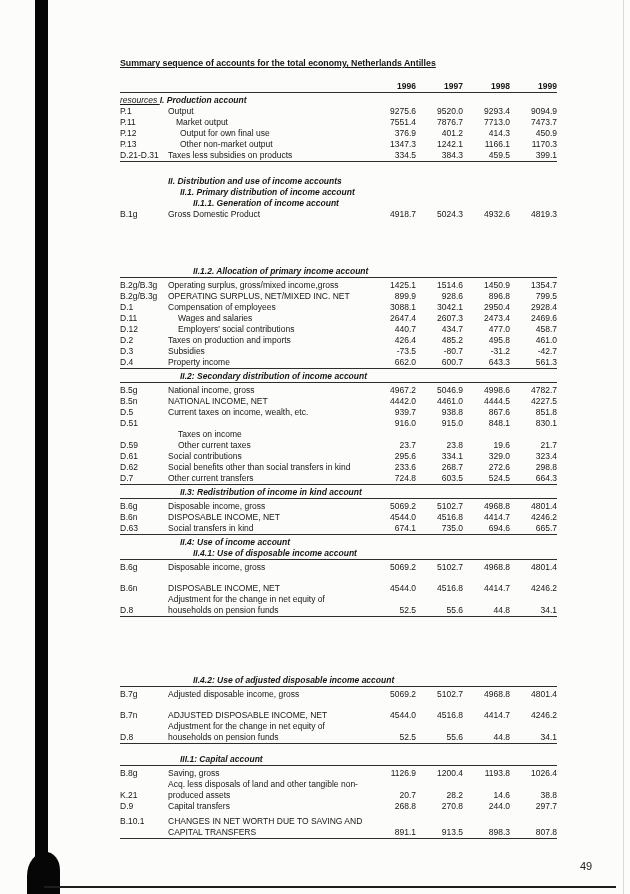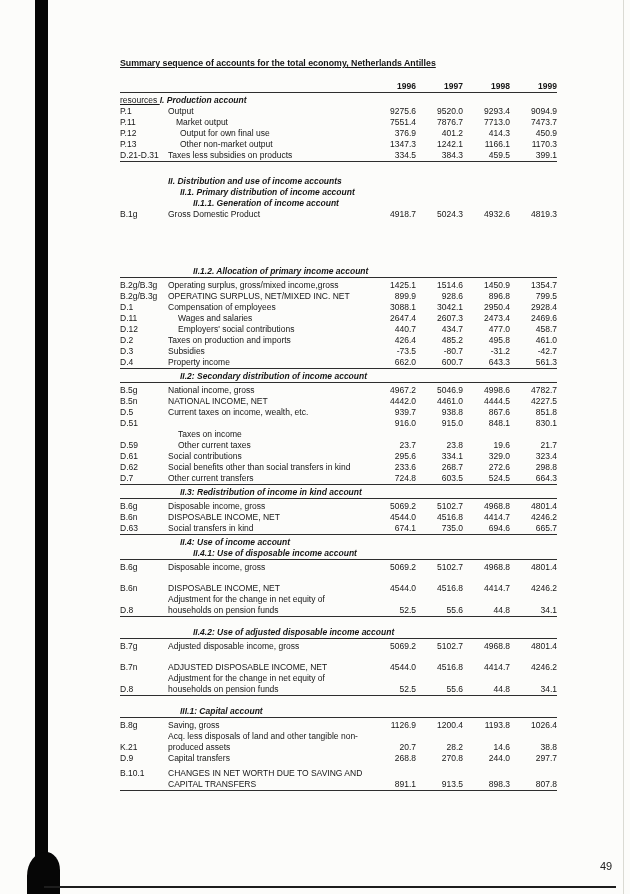--- a/index.html
+++ b/index.html
@@ -23,23 +23,23 @@
   .code  { flex:0 0 48px; white-space:nowrap; }
   .label { flex:1 1 0; min-width:0; white-space:nowrap; overflow:visible; }
   .num   { flex:0 0 47px; text-align:right; white-space:nowrap; }
   .yrow .num { font-weight:bold; }
 
   .rule  { height:3px; border-top:1px solid #2e2e2e; }
   .gap   { width:100%; }
 
   .hdr   { white-space:nowrap; }
   .sg-b  { font-weight:bold; font-style:italic; }
-  .sg-ru { text-decoration:underline; }
-
-  .pagenum { position:absolute; left:600px; top:860px; font-size:11px; color:#222; }
+  .sg-ru { font-style:italic; text-decoration:underline; }
+
+  .pagenum { position:absolute; left:580px; top:860px; font-size:11px; color:#222; }
 </style>
 </head>
 <body>
 
 <div class="page">
   <div class="edge-left"></div>
   <div class="edge-corner"></div>
   <div class="edge-bottom"></div>
   <div class="edge-right"></div>
 
@@ -298,21 +298,21 @@
         <div class="row">
           <span class="code">D.8</span>
           <span class="label">households on pension funds</span>
           <span class="num">52.5</span>
           <span class="num">55.6</span>
           <span class="num">44.8</span>
           <span class="num">34.1</span>
         </div>
         <div class="rule"></div>
         <div class="gap" style="height: 8px;"></div>
-        <div class="hdr" style="padding-left: 73px;"><span class="sg-b">II.4.2: Use of adjusted disposable income account</span></div>
+        <div class="hdr" style="padding-left: 73px; margin-top: 48px;"><span class="sg-b">II.4.2: Use of adjusted disposable income account</span></div>
         <div class="rule"></div>
         <div class="row">
           <span class="code">B.7g</span>
           <span class="label">Adjusted disposable income, gross</span>
           <span class="num">5069.2</span>
           <span class="num">5102.7</span>
           <span class="num">4968.8</span>
           <span class="num">4801.4</span>
         </div>
         <div class="gap" style="height: 10px;"></div>

